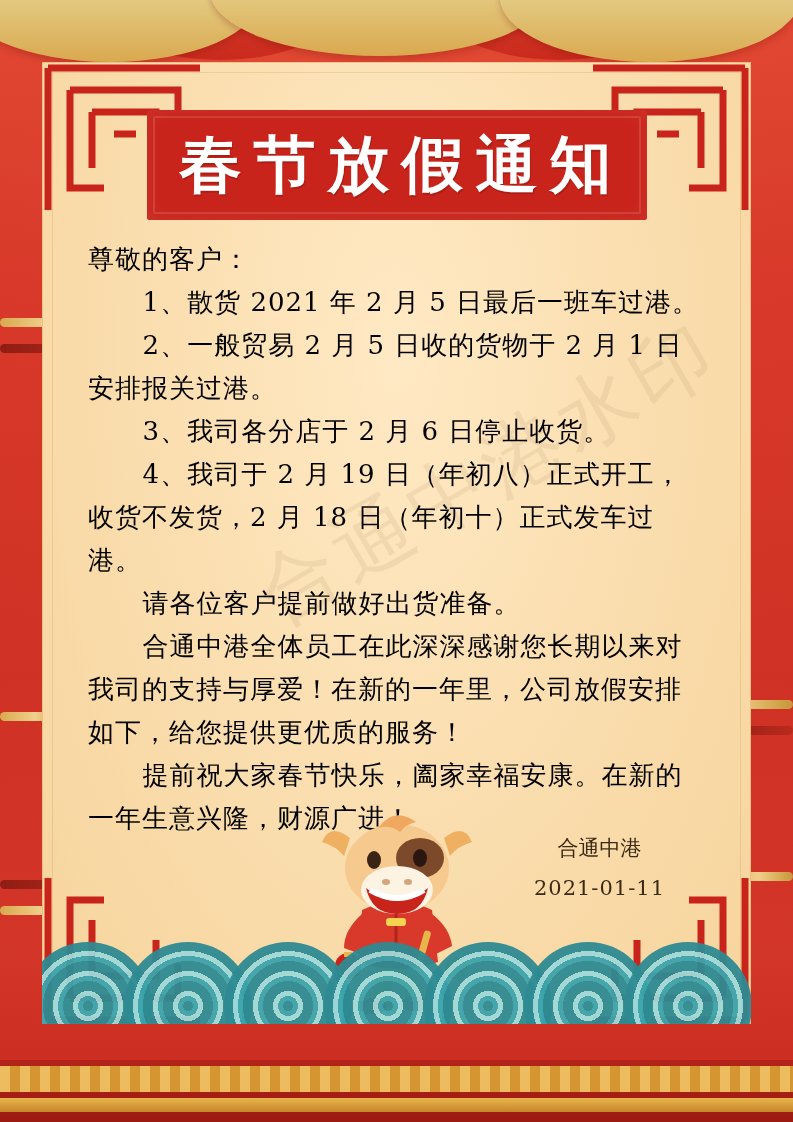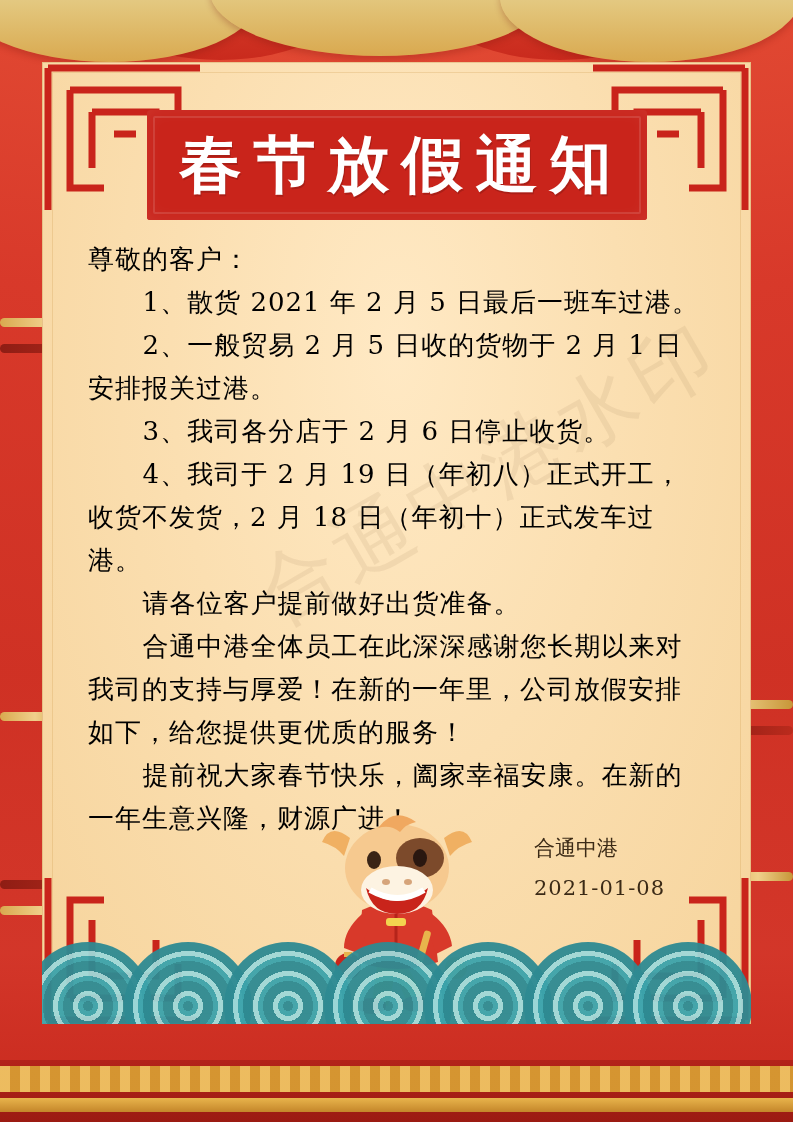--- a/index.html
+++ b/index.html
@@ -162,21 +162,21 @@
   }
   .body-text p.indent {
     text-indent: 2.1em;
   }
 
   
   .sign {
     position: absolute;
     right: 128px;
     top: 828px;
-    text-align: left;
+    text-align: center;
     color: #3b2a16;
     font-size: 21px;
     line-height: 40px;
     font-family: "DejaVu Serif", "Liberation Serif", serif;
   }
   .sign .date {
     letter-spacing: 1px;
   }
 
   
@@ -330,21 +330,21 @@
     <p class="indent">2、一般贸易 2 月 5 日收的货物于 2 月 1 日安排报关过港。</p>
     <p class="indent">3、我司各分店于 2 月 6 日停止收货。</p>
     <p class="indent">4、我司于 2 月 19 日（年初八）正式开工，收货不发货，2 月 18 日（年初十）正式发车过港。</p>
     <p class="indent">请各位客户提前做好出货准备。</p>
     <p class="indent">合通中港全体员工在此深深感谢您长期以来对我司的支持与厚爱！在新的一年里，公司放假安排如下，给您提供更优质的服务！</p>
     <p class="indent">提前祝大家春节快乐，阖家幸福安康。在新的一年生意兴隆，财源广进！</p>
   </div>
 
   <div class="sign">
     <div>合通中港</div>
-    <div class="date">2021-01-08</div>
+    <div class="date">2021-01-11</div>
   </div>
 
   <svg class="ox" viewBox="0 0 190 240">
 
     <path d="M78 168 l-6 44 l16 4 l10 -44 z" fill="#f3d34f"></path>
     <path d="M104 170 l18 34 l-14 10 l-16 -36 z" fill="#f3d34f"></path>
     <ellipse cx="72" cy="216" rx="14" ry="8" fill="#e04a3a"></ellipse>
     <ellipse cx="116" cy="214" rx="14" ry="8" fill="#e04a3a"></ellipse>
 
     <path d="M62 120 q36 -16 70 0 l6 52 q-40 14 -80 0 z" fill="#d8392a"></path>

